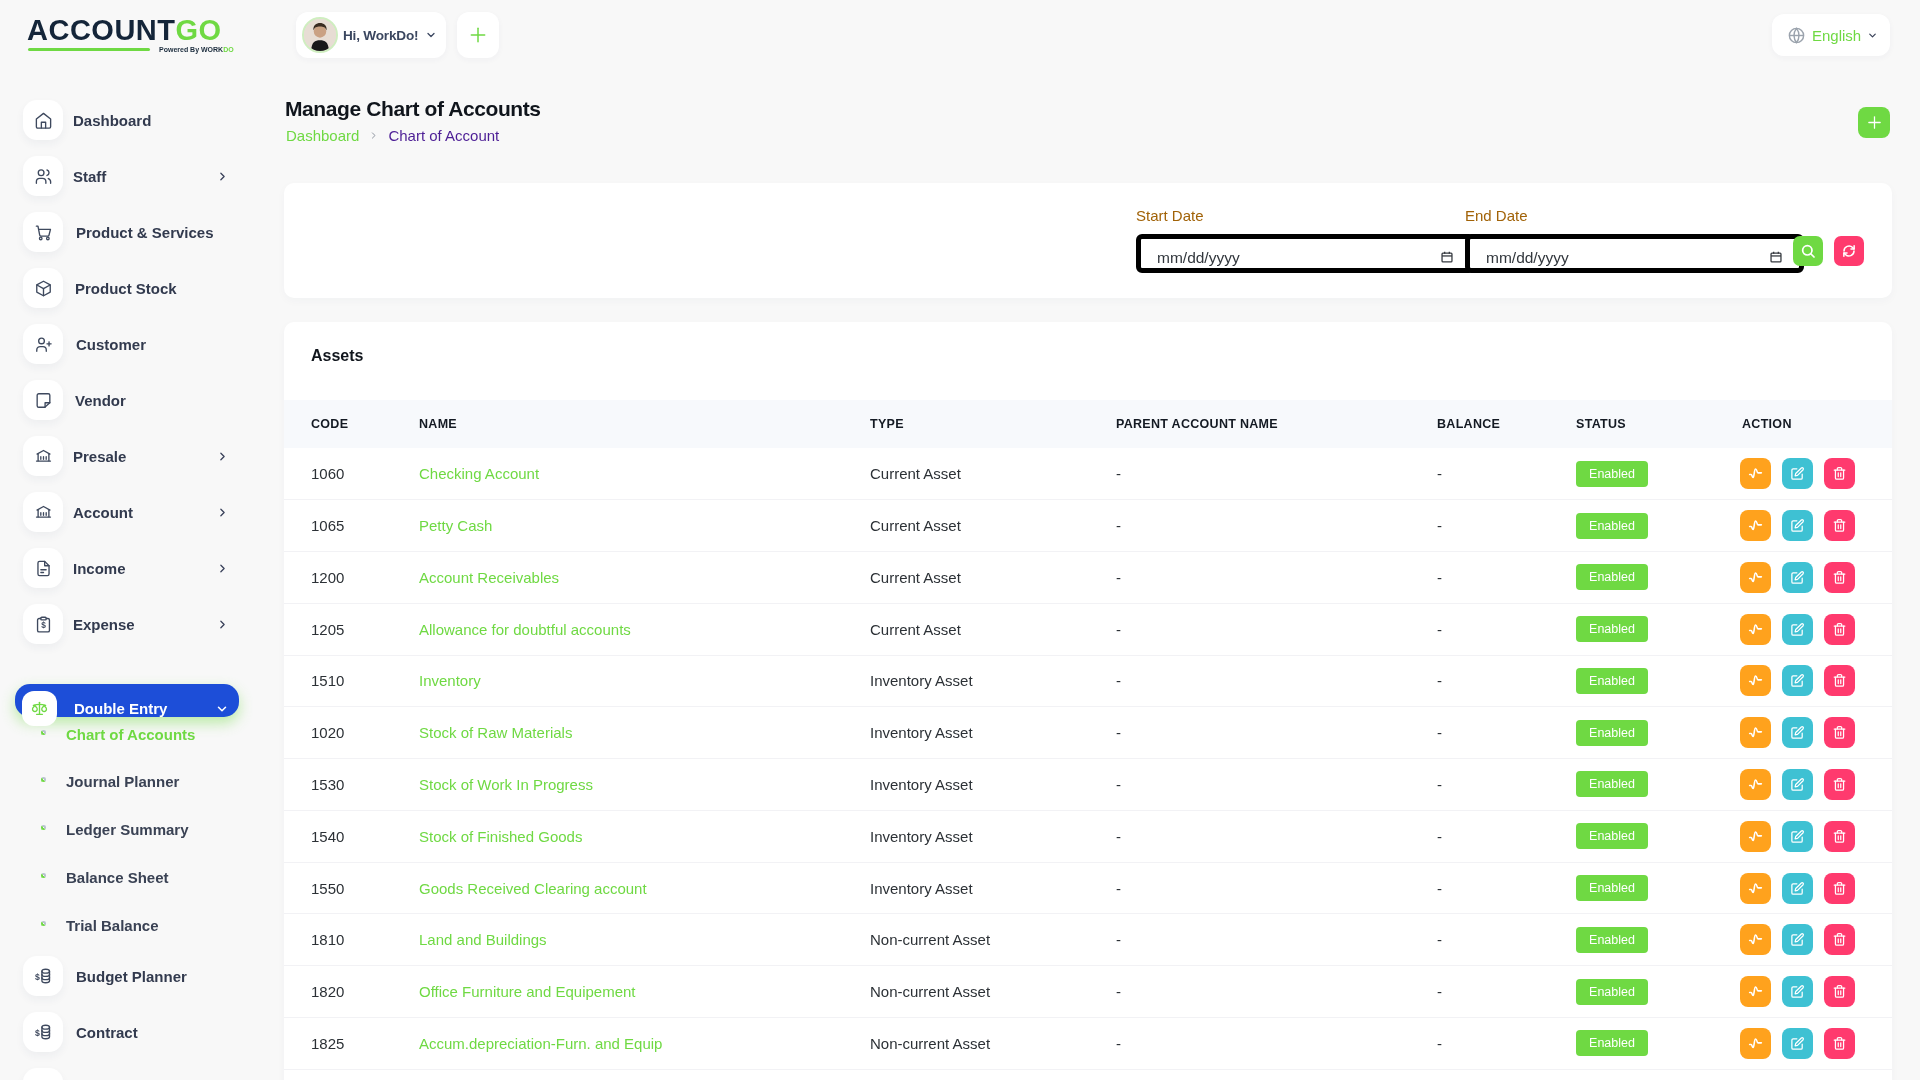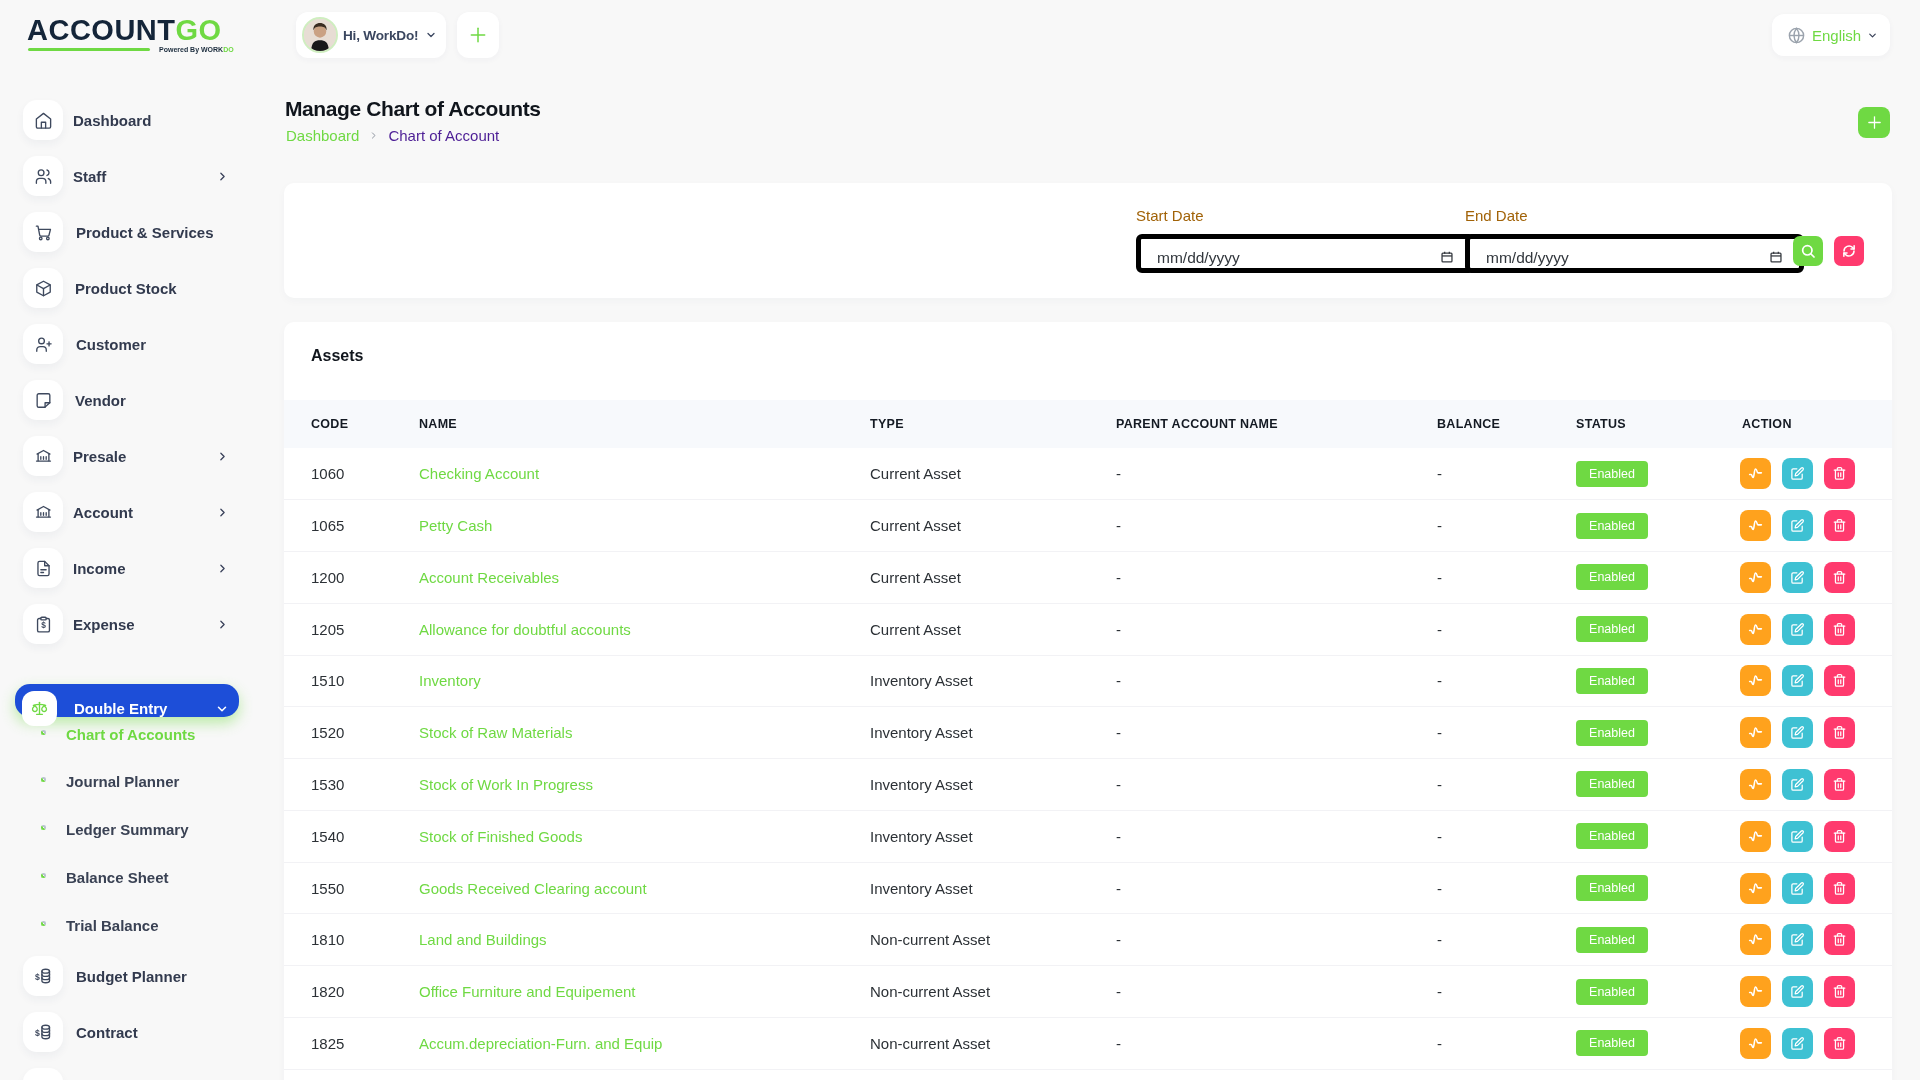--- a/index.html
+++ b/index.html
@@ -562,21 +562,21 @@
                 <path d="M18.5 6.5V19a2 2 0 0 1-2 2h-9a2 2 0 0 1-2-2V6.5"></path>
                 <path d="M8.5 6V4.4a1.9 1.9 0 0 1 1.9-1.9h3.2a1.9 1.9 0 0 1 1.9 1.9V6"></path>
                 <line x1="10" y1="10.8" x2="10" y2="16.8"></line>
                 <line x1="14" y1="10.8" x2="14" y2="16.8"></line>
               </svg>
             </div>
           </div>
         </td>
       </tr>
       <tr>
-        <td class="code">1520</td>
+        <td class="code">1020</td>
         <td class="name"><a>Stock of Raw Materials</a></td>
         <td>Inventory Asset</td>
         <td>-</td>
         <td>-</td>
         <td><span class="badge">Enabled</span></td>
         <td>
           <div class="acts">
             <div class="abtn w">
               <svg width="19" height="19" viewBox="0 0 24 24" fill="none" stroke="currentColor" stroke-width="2" stroke-linecap="round" stroke-linejoin="round">
                 <path d="M4.6 13.3h1.8c1.45 0 1.15 3.8 2.6 3.8s1.2-10.8 3.1-10.8 1.55 4.9 2.95 4.9h4.35"></path>

